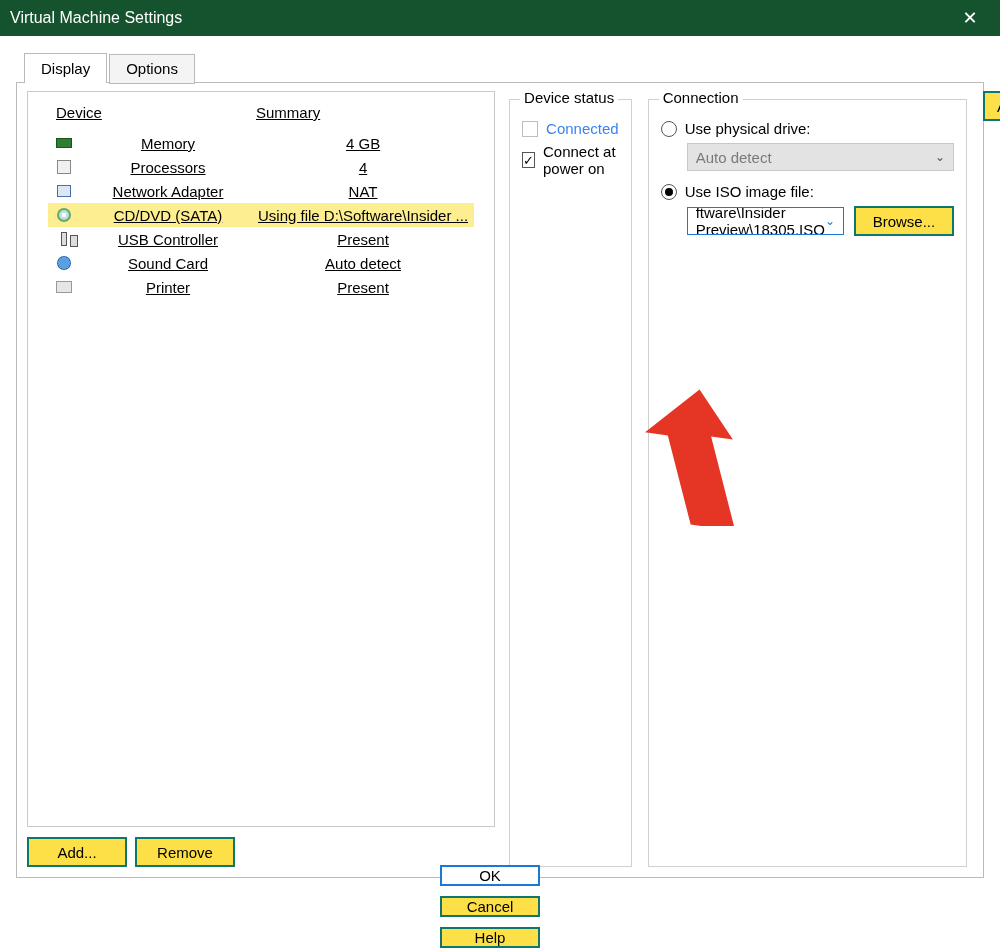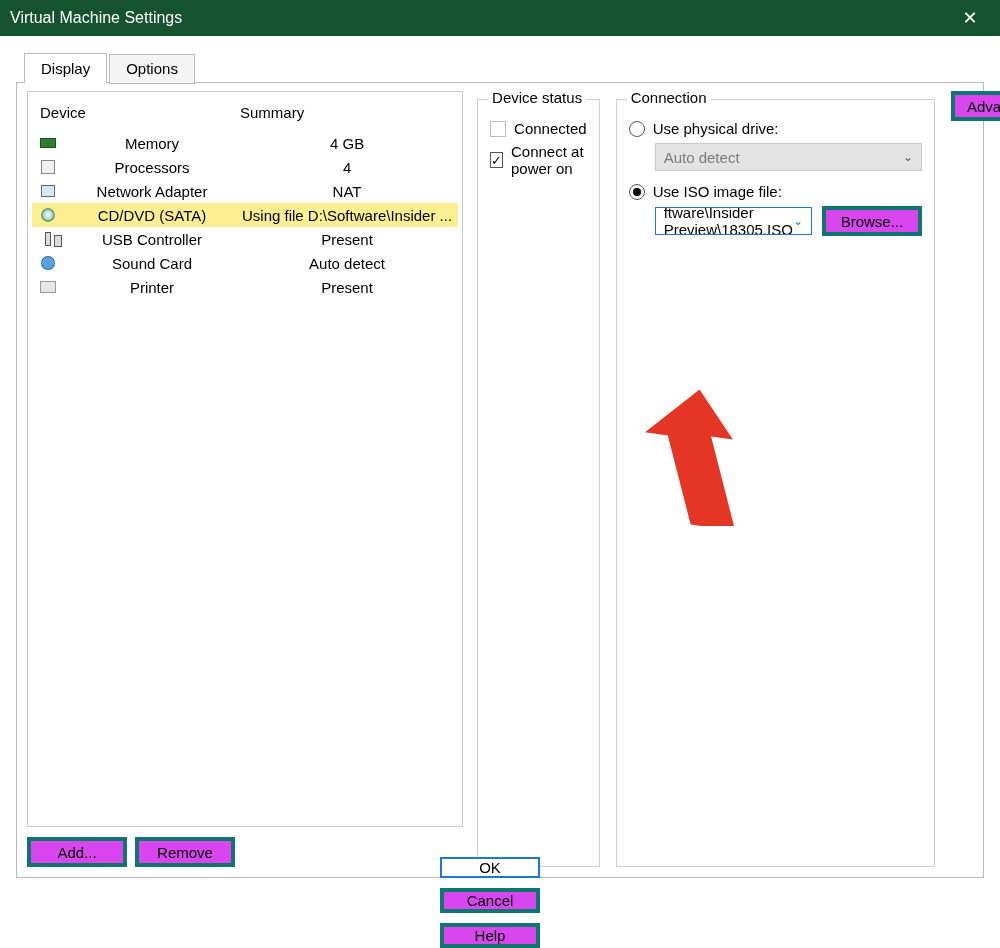--- a/index.html
+++ b/index.html
@@ -58,22 +58,23 @@
     height: 796px;
     padding: 8px 10px 10px 10px;
     display: flex;
     gap: 14px;
   }
   
   .left-pane { width: 470px; display:flex; flex-direction:column; }
   .devlist {
     flex: 1;
     border: 1px solid #c9c9c9;
-    padding: 8px 4px;
+    padding: 8px 20px;
     overflow: hidden;
+    text-decoration: underline;
   }
   .devlist .hdr {
     display:flex;
     padding: 4px 8px 10px 8px;
     color: #000;
   }
   .devlist .hdr .c1 { width: 200px; }
   .devlist .row {
     display:flex;
     align-items:center;
@@ -116,21 +117,21 @@
     margin: 6px 0;
   }
   .chk-box, .radio-circle {
     width:16px; height:16px; border:1px solid #555;
     display:inline-flex; align-items:center; justify-content:center;
   }
   .chk-box.disabled { border-color:#bdbdbd; }
   .chk-box .mark { font-size:13px; line-height:1; }
   .radio-circle { border-radius:50%; }
   .radio-circle .dot { width:8px; height:8px; border-radius:50%; background:#000; }
-  .disabled-text { color:#000000; }
+  .disabled-text { color:#3b82f6; }
   .combo {
     display:flex; align-items:center; justify-content:space-between;
     height: 28px;
     padding: 0 8px;
     overflow:hidden;
   }
   .combo.disabled {
     background:#e3e3e3; border:1px solid #c8c8c8; color:#7a7a7a;
   }
   .combo.active {
@@ -140,22 +141,22 @@
   .combo.active .chev { color:#1979d5; }
   .indent-combo-row {
     display:flex; align-items:center; gap:10px;
     margin: 6px 0 0 26px;
   }
   .indent-combo-row .combo { flex:1; }
   .btn {
     height: 30px;
     min-width: 100px;
     padding: 0 12px;
-    background:#d946ef;
-    border:4px solid #0f766e;
+    background:#fde047;
+    border:2px solid #0f766e;
     display:inline-flex; align-items:center; justify-content:center;
     cursor:default;
   }
   .btn.primary {
     background:#fff;
     border:2px solid #1979d5;
   }
   .adv-row { display:flex; justify-content:flex-end; }
   
   .footer {

